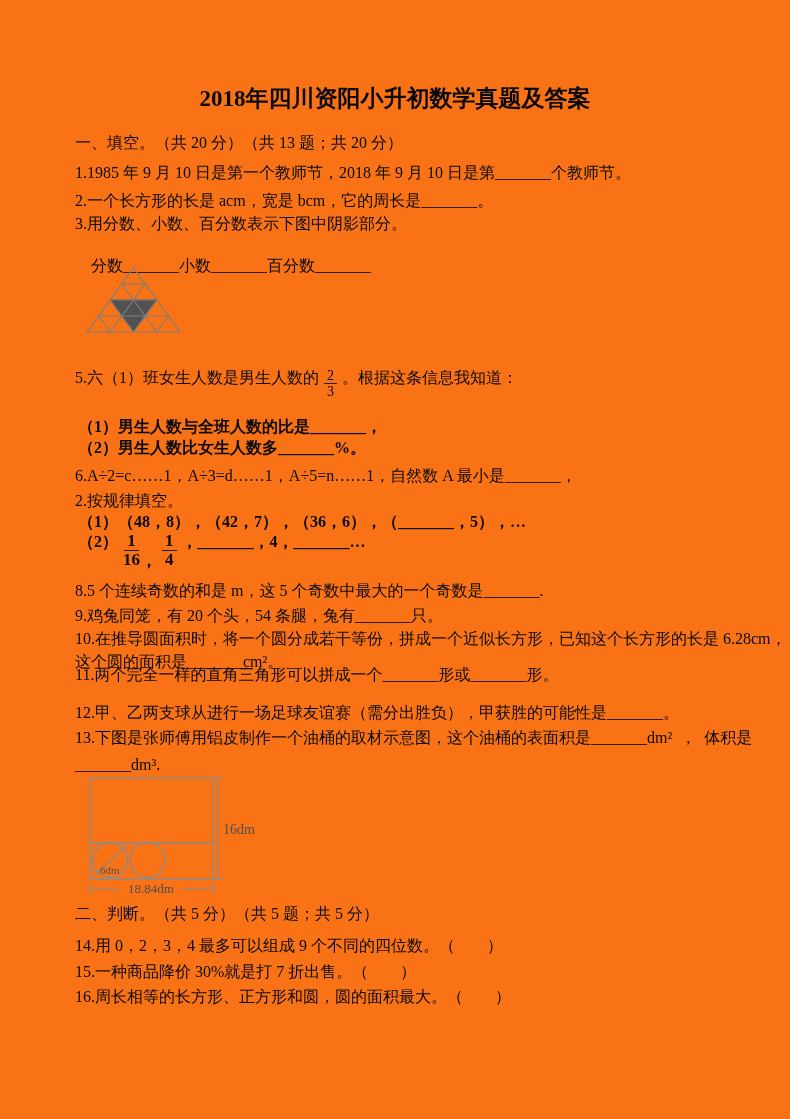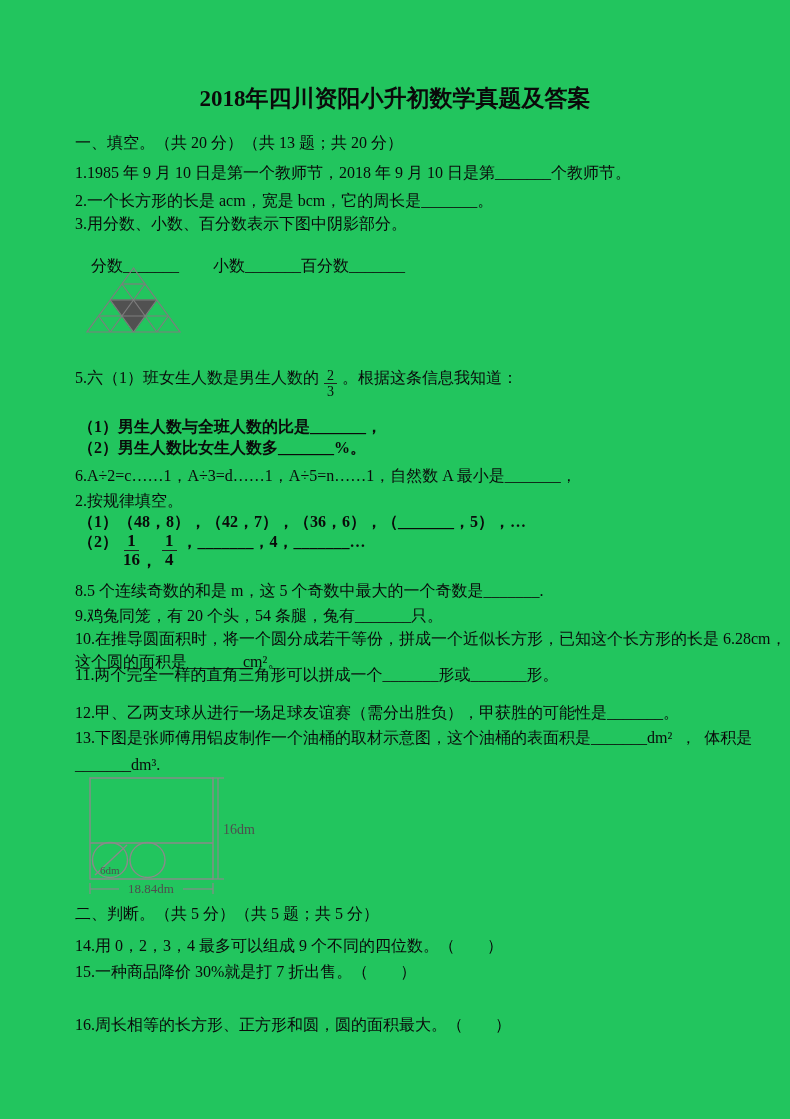--- a/index.html
+++ b/index.html
@@ -1,20 +1,20 @@
 <!DOCTYPE html>
 <html><head>
 <meta charset="utf-8">
 <style>
   html, body { margin: 0; padding: 0; background: #ffffff; }
   .page {
     position: relative;
     width: 790px;
     height: 1119px;
-    background: #22c55e;
+    background: #f97316;
     font-family: "Liberation Serif", "DejaVu Serif", serif;
     color: #0a0a0a;
     overflow: hidden;
   }
   .title {
     position: absolute;
     top: 83px; left: 0;
     width: 100%;
     text-align: center;
     font-size: 23px;
@@ -38,21 +38,21 @@
     display: inline-flex;
     flex-direction: column;
     align-items: center;
     font-size: 14px;
     line-height: 15px;
     margin: 0 5px;
   }
   .frac .num { border-bottom: 1px solid #222; padding: 0 3px; }
   .frac.big { font-size: 17px; line-height: 18px; }
   .frac-sep { align-self: flex-end; margin: 0 0 2px -4px; }
-  .gap-a { margin-left: 34px; }
+  .gap-a { margin-left: 0; }
   .gap-b { }
   .fig { position: absolute; }
   .figtext {
     font-family: "Liberation Serif", "DejaVu Serif", serif;
     fill: #4e4e4e;
   }
 </style>
 </head>
 <body>
 
@@ -135,15 +135,15 @@
       <line x1="99" y1="117" x2="129" y2="117"></line>
     </g>
     <text class="figtext" x="139" y="62" font-size="14">16dm</text>
     <text class="figtext" x="16" y="102" font-size="11">6dm</text>
     <text class="figtext" x="67" y="121" font-size="13" text-anchor="middle">18.84dm</text>
   </svg>
 
   <div class="line" style="top:904px">二、判断。（共 5 分）（共 5 题；共 5 分）</div>
   <div class="line" style="top:936px">14.用 0，2，3，4 最多可以组成 9 个不同的四位数。（　　）</div>
   <div class="line" style="top:962px">15.一种商品降价 30%就是打 7 折出售。（　　）</div>
-  <div class="line" style="top:1015px">16.周长相等的长方形、正方形和圆，圆的面积最大。（　　）</div>
+  <div class="line" style="top:987px">16.周长相等的长方形、正方形和圆，圆的面积最大。（　　）</div>
 
 </div>
 
 </body></html>

